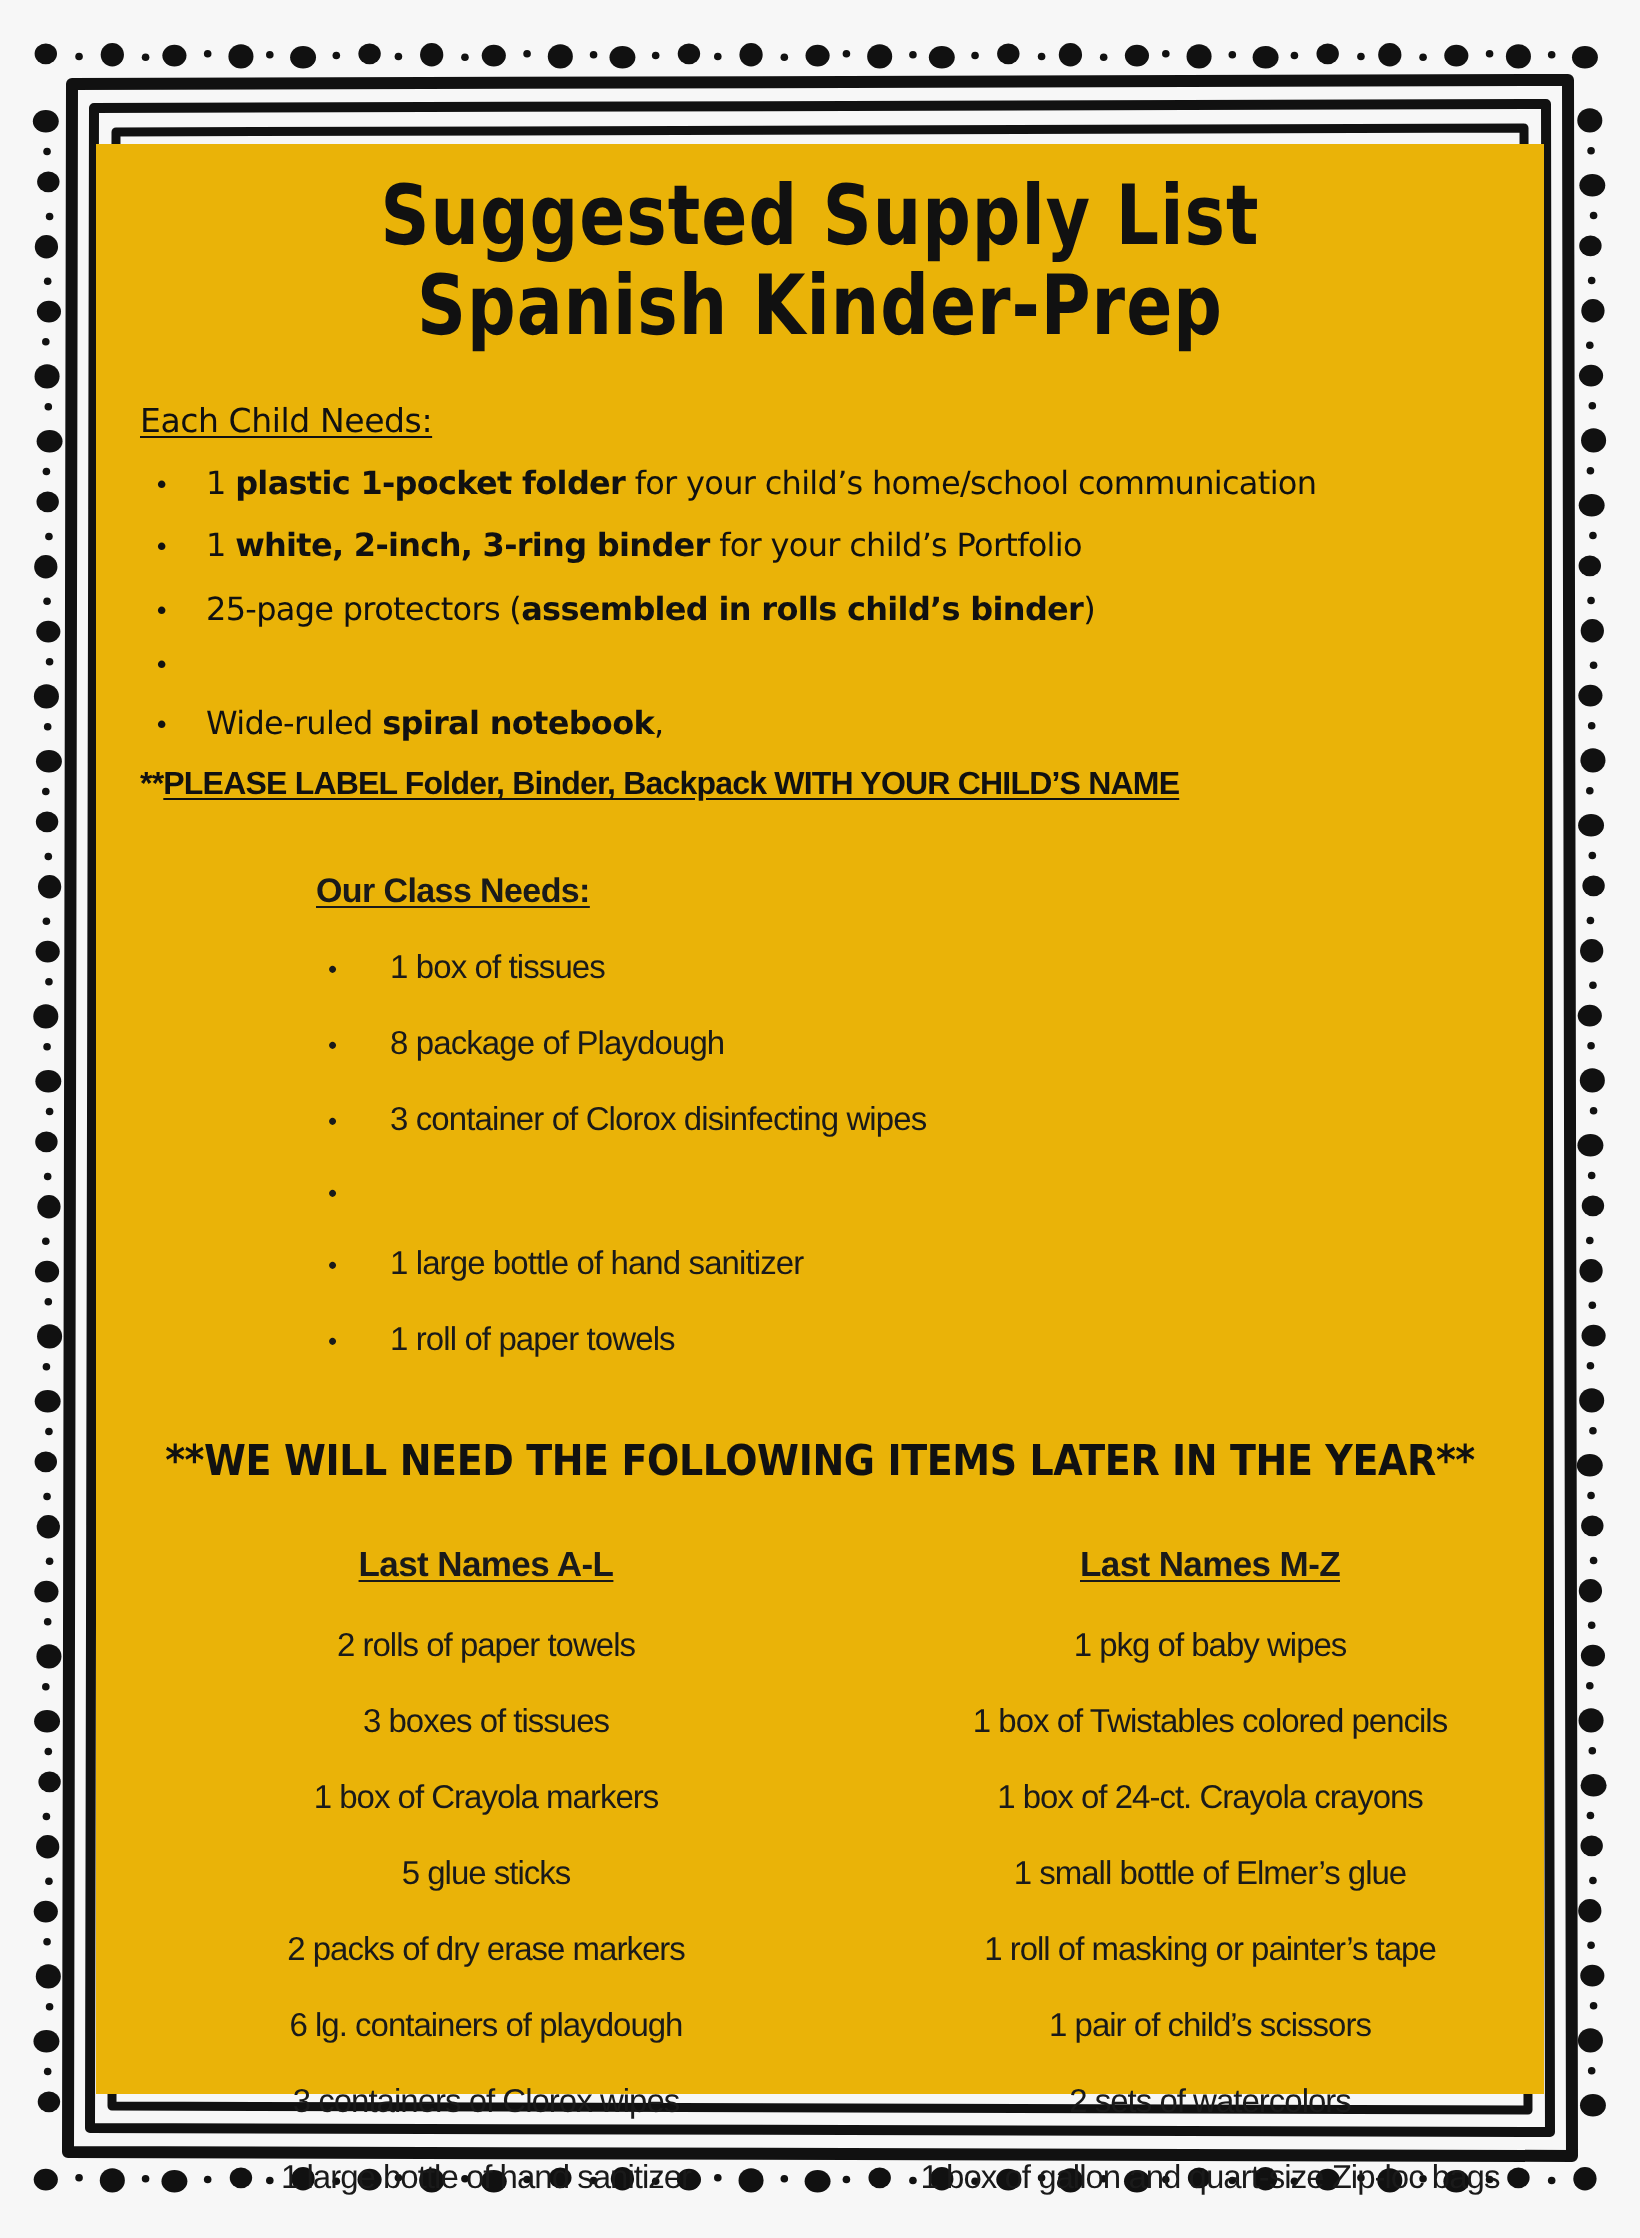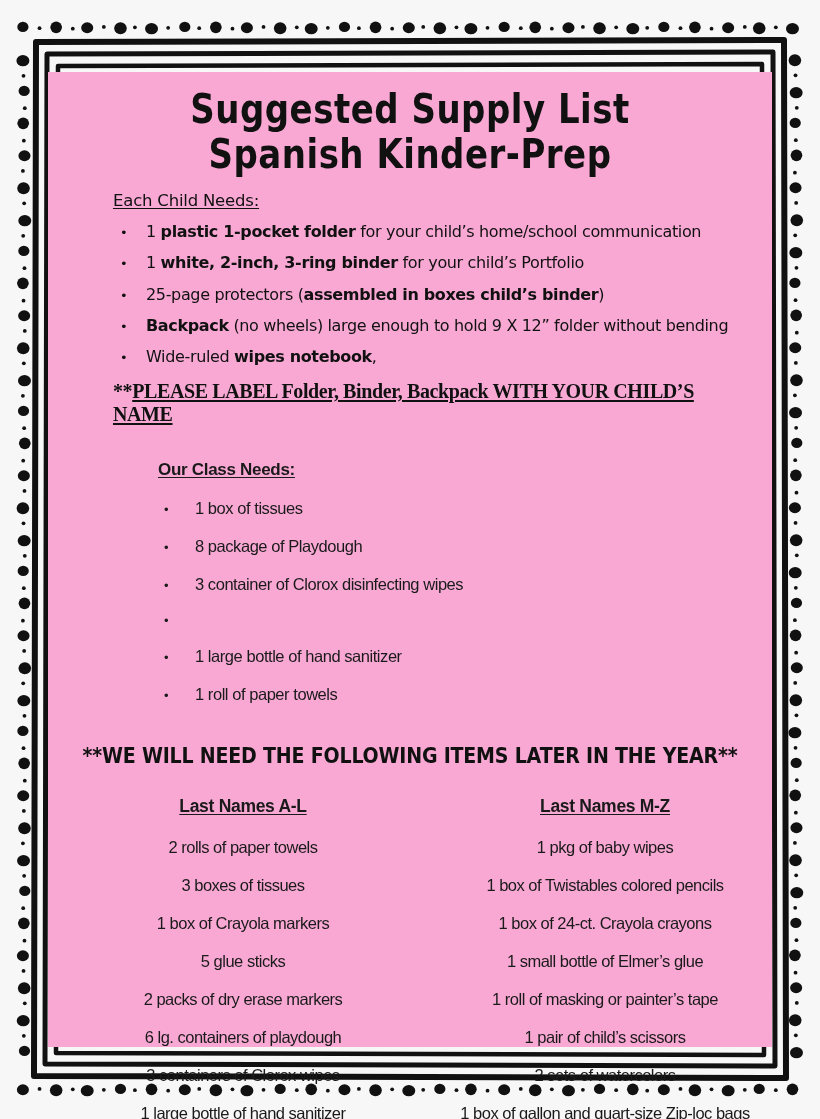--- a/index.html
+++ b/index.html
@@ -24,21 +24,21 @@
     pointer-events: none;
   }
 
   
   #page {
     position: absolute;
     left: 48px;
     top: 72px;
     width: 724px;
     height: 975px;
-    background: #f9a8d4;
+    background: #eab308;
     box-sizing: border-box;
     padding: 0;
   }
 
   
   .title-block {
     text-align: center;
     padding-top: 16px;
   }
   .title-line {
@@ -48,22 +48,22 @@
     letter-spacing: 0.5px;
     line-height: 1.04;
     transform: scaleY(1.22);
     transform-origin: center top;
   }
   .title-line-1 { font-size: 34px; }
   .title-line-2 { font-size: 34px; margin-top: 10px; }
 
   
   .sec1 {
-    margin-top: 22px;
-    padding-left: 65px;
+    margin-top: 32px;
+    padding-left: 22px;
     padding-right: 20px;
   }
   .sec1-head {
     font-family: "DejaVu Sans", sans-serif;
     font-size: 16.5px;
     color: #111;
     text-decoration: underline;
     text-underline-offset: 2px;
     display: inline-block;
     letter-spacing: -0.2px;
@@ -89,22 +89,22 @@
     font-size: 13px;
     line-height: 1;
     color: #111;
     text-align: left;
     padding-left: 7px;
     box-sizing: border-box;
   }
   .sec1-text b { font-weight: bold; }
   .sec1-note {
     margin-top: 13px;
-    font-family: Liberation Serif, serif;
-    font-size: 20px;
+    font-family: Liberation Sans, sans-serif;
+    font-size: 16px;
     font-weight: bold;
     color: #111;
     letter-spacing: -0.4px;
   }
   .sec1-note .u {
     text-decoration: underline;
     text-underline-offset: 2px;
   }
 
   
@@ -448,29 +448,28 @@
         <li class="sec1-item">
           <span class="sec1-bullet">•</span>
           <span class="sec1-text">1 <b>plastic 1-pocket folder</b> for your child’s home/school communication</span>
         </li>
         <li class="sec1-item">
           <span class="sec1-bullet">•</span>
           <span class="sec1-text">1 <b>white,  2-inch,  3-ring binder</b> for your child’s Portfolio</span>
         </li>
         <li class="sec1-item">
           <span class="sec1-bullet">•</span>
-          <span class="sec1-text">25-page protectors (<b>assembled in boxes child’s binder</b>)</span>
+          <span class="sec1-text">25-page protectors (<b>assembled in rolls child’s binder</b>)</span>
         </li>
         <li class="sec1-item">
           <span class="sec1-bullet">•</span>
-          <span class="sec1-text"><b>Backpack</b> (no wheels) large enough to hold 9 X 12” folder without bending</span>
         </li>
         <li class="sec1-item">
           <span class="sec1-bullet">•</span>
-          <span class="sec1-text">Wide-ruled <b>wipes notebook</b>,</span>
+          <span class="sec1-text">Wide-ruled <b>spiral notebook</b>,</span>
         </li>
       </ul>
     <div class="sec1-note">
       <span>**</span><span class="u">PLEASE LABEL Folder, Binder, Backpack WITH YOUR CHILD’S NAME</span>
     </div>
   </div>
 
   <div class="sec2">
     <div class="sec2-head">Our Class Needs:</div>
     <ul class="sec2-list" id="sec2-list">

